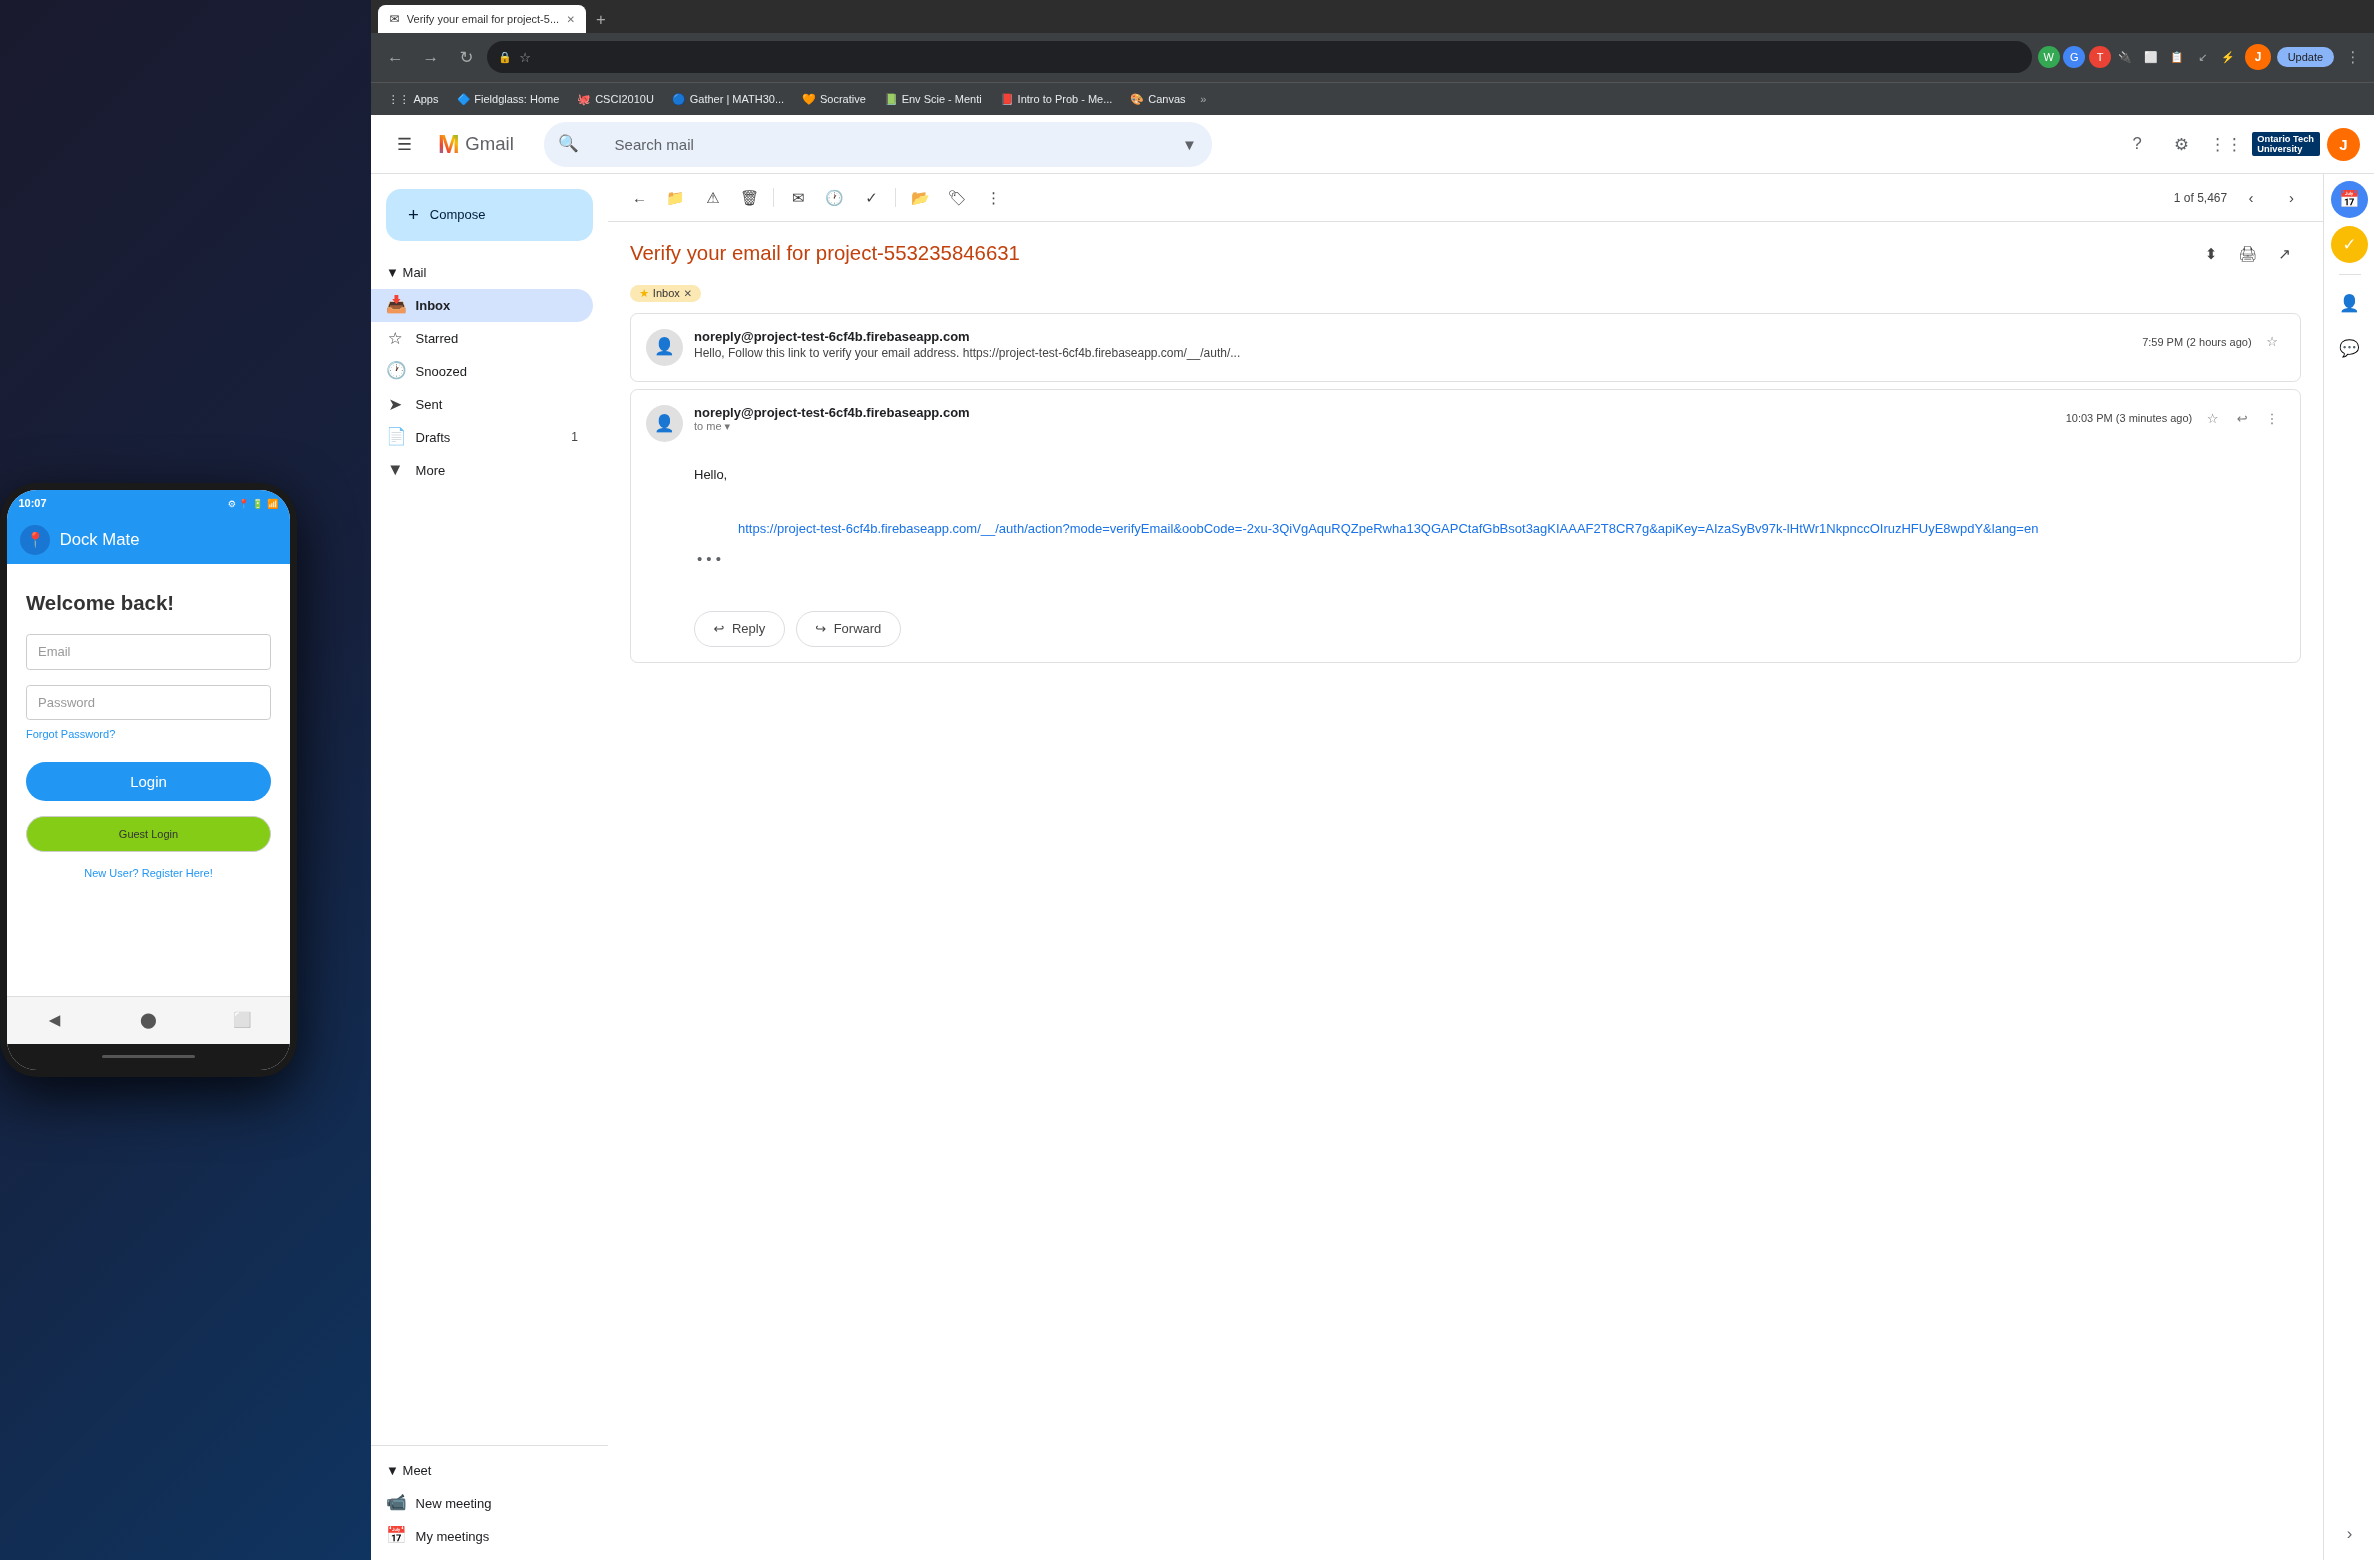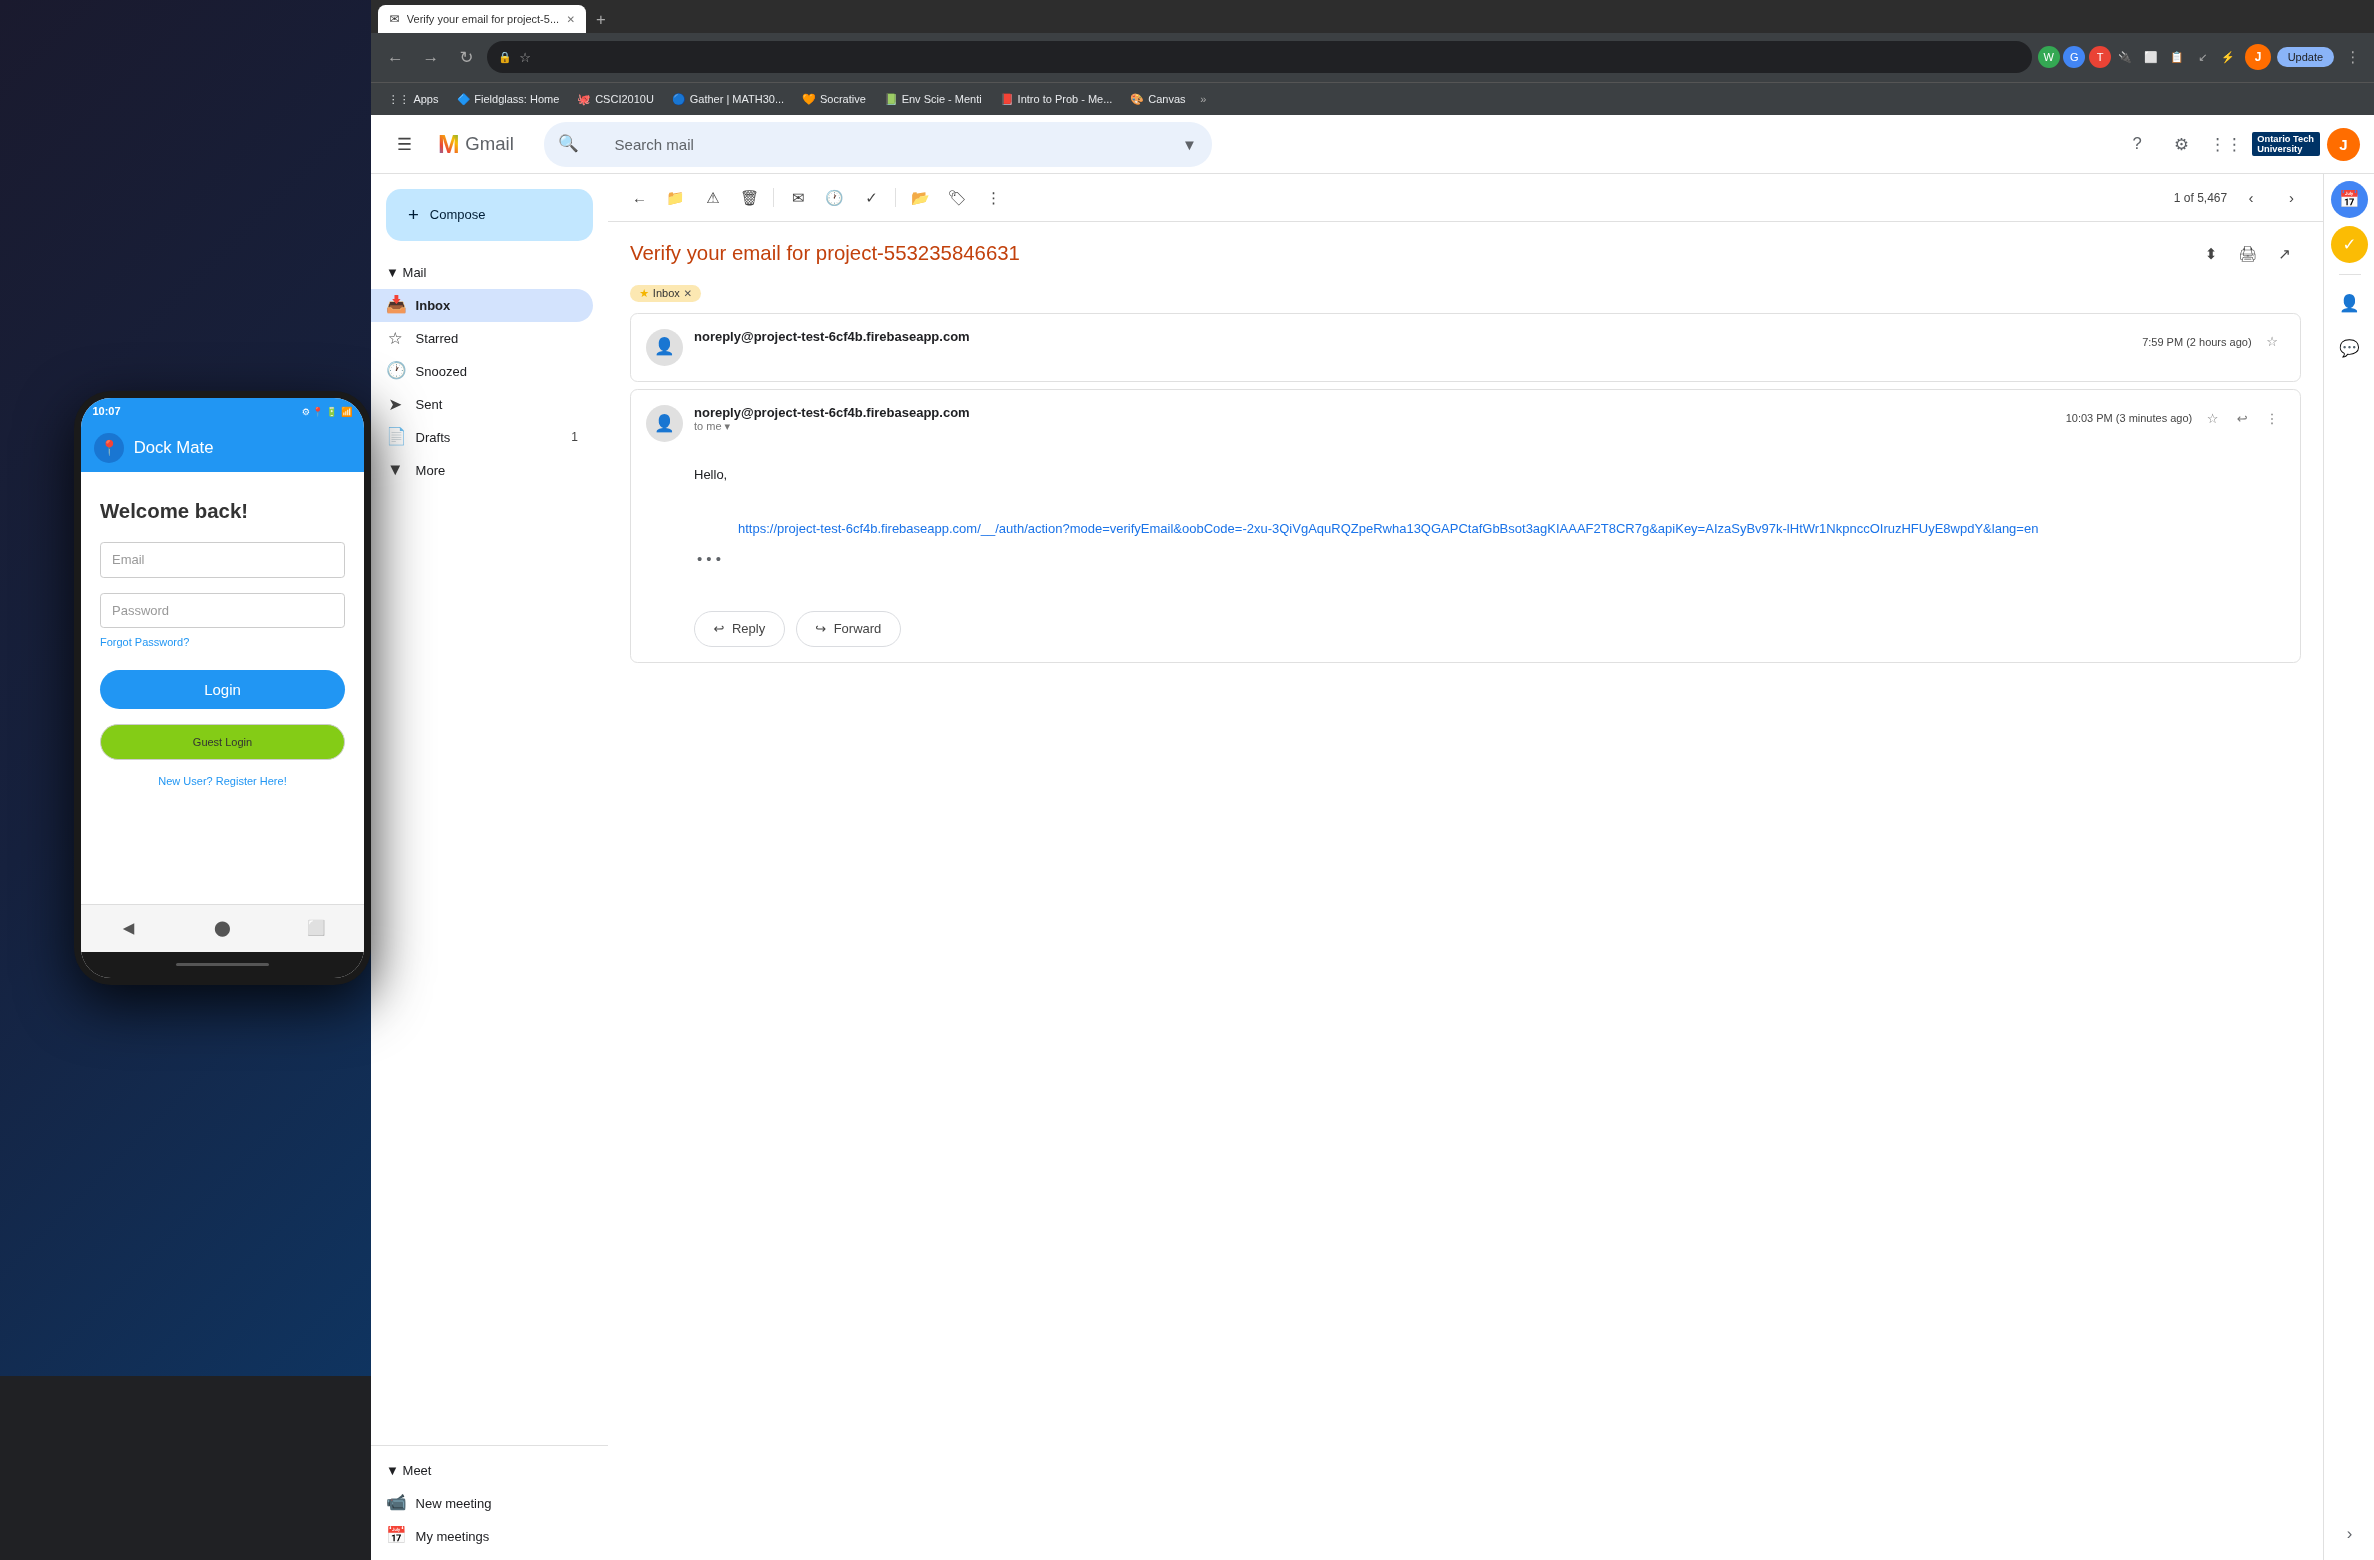--- a/index.html
+++ b/index.html
@@ -1,25 +1,25 @@
 <!DOCTYPE html>
 <html style="font-size:15px"><head>
   <meta charset="utf-8">
   <style>
     * { box-sizing: border-box; margin: 0; padding: 0; }
     body { font-family: 'Arial', sans-serif; background: #202124; display: flex; width: 2375px; height: 1560px; overflow: hidden; }
 
     
     .phone-section {
       width: 371px;
-      height: 1376px;
+      height: 1560px;
       background: linear-gradient(135deg, #1a1a2e 0%, #16213e 50%, #0f3460 100%);
       display: flex;
       align-items: center;
-      justify-content: flex-end;
+      justify-content: flex-start;
       flex-shrink: 0;
     }
 
     .phone-device {
       width: 297px;
       height: 594px;
       background: #1a1a1a;
       border-radius: 37px;
       padding: 7.4px;
       box-shadow: 0 18.6px 56px rgba(0,0,0,0.8);
@@ -985,20 +985,21 @@
               <span>Inbox</span>
               <span class="inbox-chip-close">✕</span>
             </div>
           </div>
 
           <div class="email-message">
             <div class="email-message-header">
               <div class="message-avatar">👤</div>
               <div class="message-meta">
                 <div class="message-from">noreply@project-test-6cf4b.firebaseapp.com</div>
+                <div class="message-preview">Hello, Follow this link to verify your email address. https://project-test-6cf4b.firebaseapp.com/__/auth/...</div>
               </div>
               <div class="message-time-area">
                 <span class="message-time">7:59 PM (2 hours ago)</span>
                 <div class="message-actions">
                   <div class="msg-action-btn">☆</div>
                 </div>
               </div>
             </div>
           </div>
 

